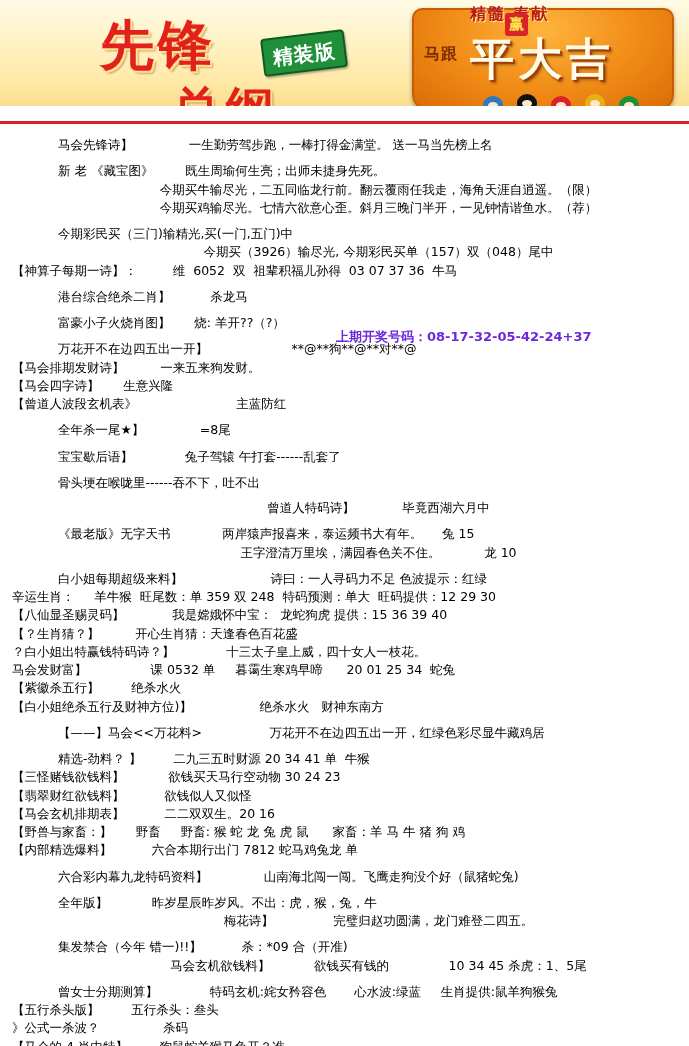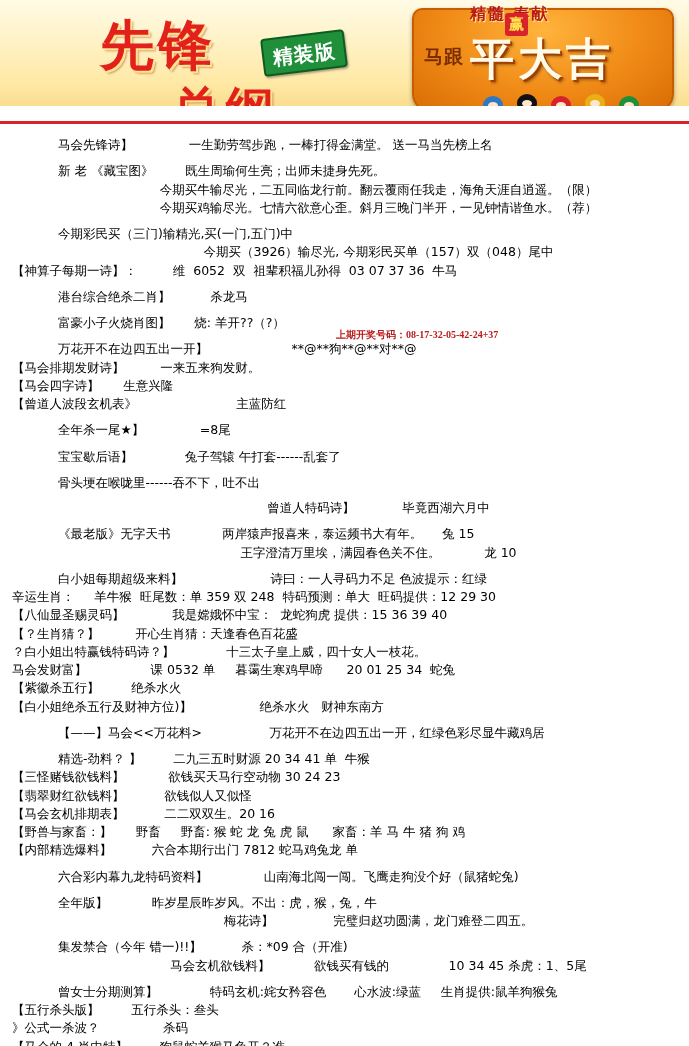--- a/index.html
+++ b/index.html
@@ -97,21 +97,21 @@
     position:absolute; left:470px; top:30px;
     font-family:"DejaVu Serif","Liberation Serif",serif;
     font-size:44px; font-weight:bold;
     color:#fffbe8;
     letter-spacing:4px;
     text-shadow:2px 2px 0 #a33d00, 3px 3px 3px rgba(0,0,0,.4);
   }
   .plaque-left {
     position:absolute; left:424px; top:44px;
     font-family:"DejaVu Serif","Liberation Serif",serif;
-    font-size:19px; font-weight:bold;
+    font-size:16px; font-weight:bold;
     color:#7a2d00;
     letter-spacing:1px;
     text-align:center;
   }
   .mascots { position:absolute; left:480px; top:94px; width:200px; height:52px; }
   .mascot { position:absolute; width:26px; height:42px; }
   .mascot .head {
     position:absolute; left:3px; top:0; width:20px; height:18px;
     border-radius:50% 50% 45% 45%;
   }
@@ -131,24 +131,23 @@
     padding:4px 6px 0 6px;
     font-size:12.5px;
     color:#000;
     line-height:1.46;
   }
   .ln { white-space:pre; overflow:hidden; height:auto; }
   .ind1 { padding-left:52px;margin-top:8px; }
   .ind2 { padding-left:68px;text-align:center; }
   .ind0 { padding-left:6px; }
   .award {
-    color:#b91c1c;
+    color:#6d28d9;
     font-weight:bold;
-    font-size:10px;
-    font-family:Liberation Serif, serif;
+    font-size:13px;
   }
   .gap { height:7px; }
 </style>
 </head>
 <body>
 
 <div id="banner">
   <div class="yellowfill"></div>
 
   <div class="title-main">先锋</div>

